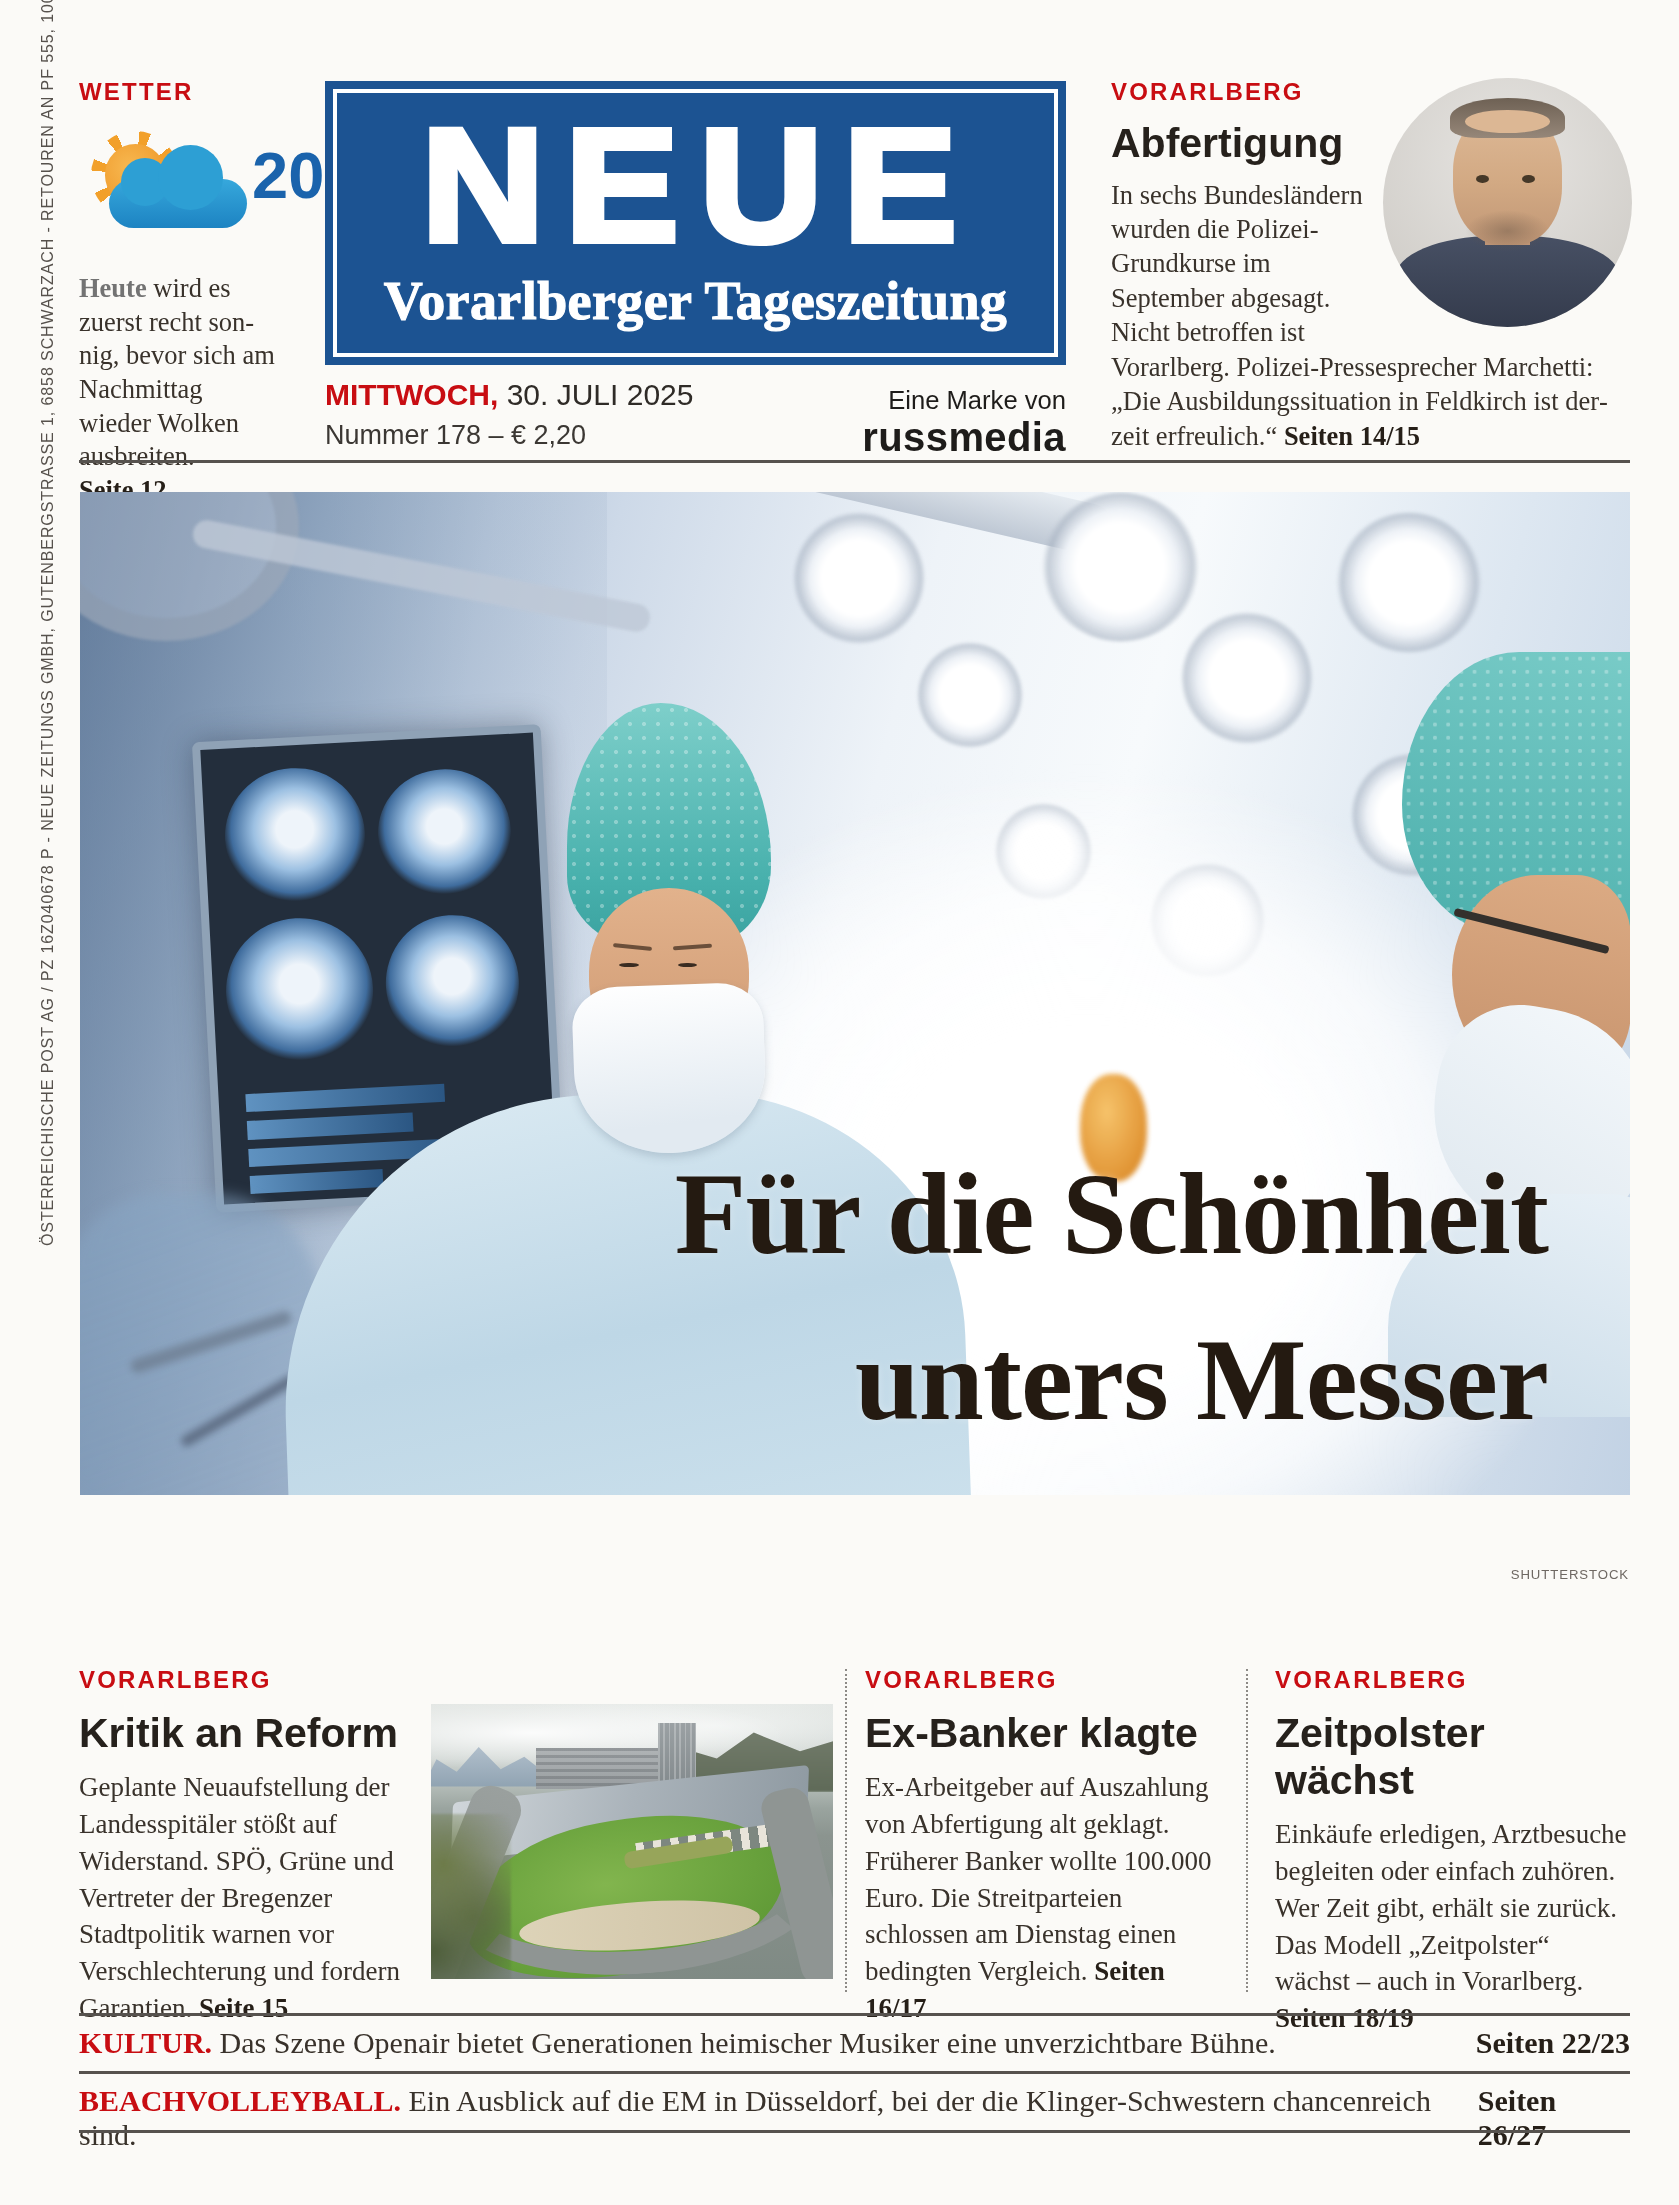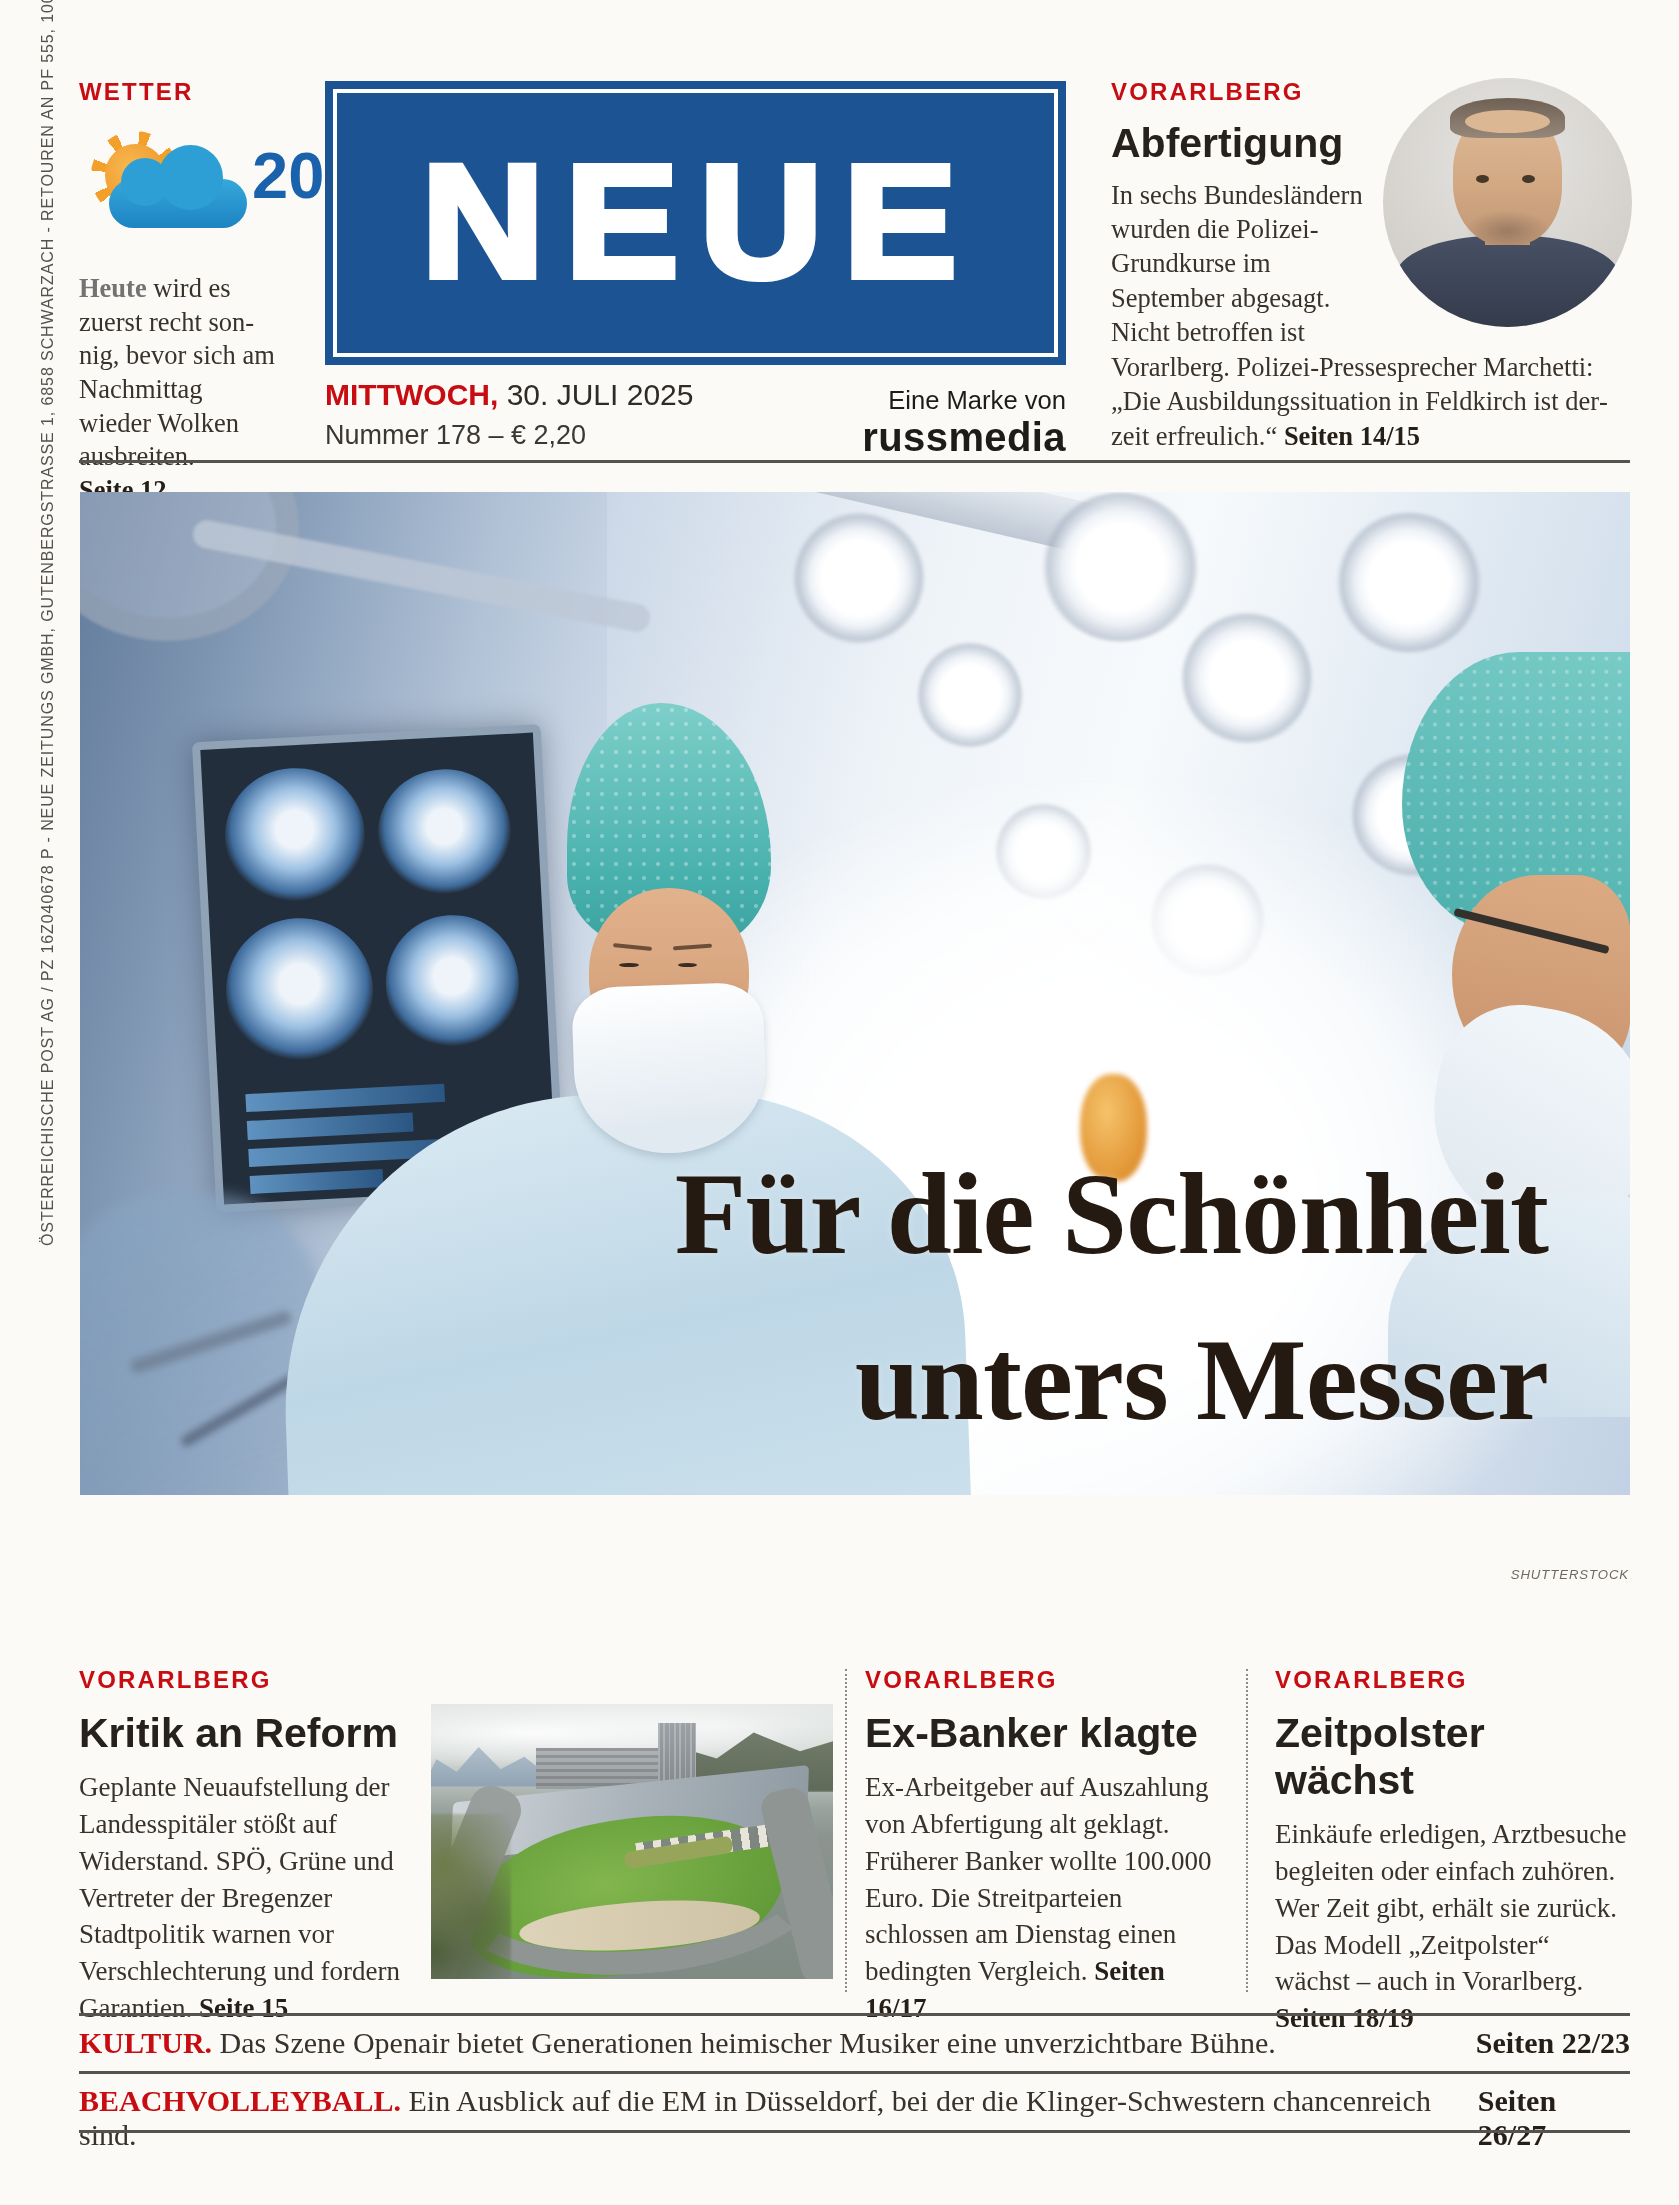--- a/index.html
+++ b/index.html
@@ -158,21 +158,21 @@
     filter:blur(2.6px); opacity:.95; }
   .lead-headline { position:absolute; right:82px; top:663px; display:flex; flex-direction:column;
     align-items:flex-end; gap:49px; font-weight:bold; font-size:117px; line-height:1;
     color:#241a11; letter-spacing:-0.9px; text-shadow:0 0 8.8px rgba(255,255,255,.3); }
 
   
   .kicker { position:absolute; left:79px; top:1511px; width:1554px; font-size:30px;
             line-height:1.43; color:#39322b; }
   .kicker .klabel { color:#c80d12; font-weight:bold; }
   .credit { position:absolute; right:51px; top:1567px; font-family:"Liberation Sans", sans-serif;
-            font-size:13.2px; letter-spacing:0.9px; color:#6e6862;font-style:italic; }
+            font-size:13.2px; letter-spacing:0.9px; color:#6e6862; }
 
   
   .col { position:absolute; top:1666px; }
   .col1 { left:79px; width:349px; }
   .col2 { left:865px; width:356px; }
   .col3 { left:1275px; width:356px; }
   .col-headline { font-family:"Liberation Sans", sans-serif; font-weight:bold; font-size:41px;
                   color:#26211c; margin:16px 0 12.4px; }
   .col-body { font-size:27px; line-height:1.36; }
   .vdiv { position:absolute; top:1669px; height:323px; width:0; border-left:2.6px dotted #8d8a86; }
@@ -241,20 +241,21 @@
       <i class="sun"></i>
       <i class="cloud"></i>
       <span class="temp">20°</span>
     </div>
     <p class="weather-text"><b>Heute</b><span> wird es zuerst recht son­nig, bevor sich am Nachmittag wieder Wolken ausbreiten.</span><span class="wref page-ref">Seite 12</span></p>
   </section>
 
   <header class="masthead">
     <div class="masthead-inner">
       <div class="logo-title">NEUE</div>
+      <div class="logo-sub">Vorarlberger Tageszeitung</div>
     </div>
   </header>
   <div class="dateline"><span class="day">MITTWOCH,</span> <span>30. JULI 2025</span></div>
   <div class="issue-line">Nummer 178 – € 2,20</div>
   <div class="brand"><span>Eine Marke von</span> <span class="brand-name">russmedia</span></div>
 
   <article class="tr-article">
     <div class="tr-photo">
       <i class="po-shoulders"></i>
       <i class="po-neck"></i>

